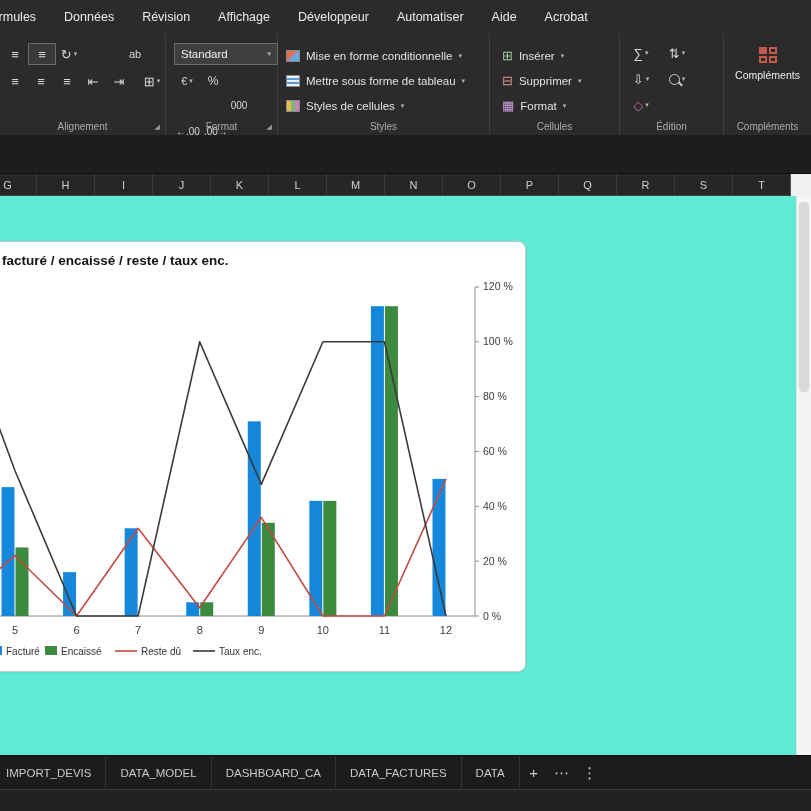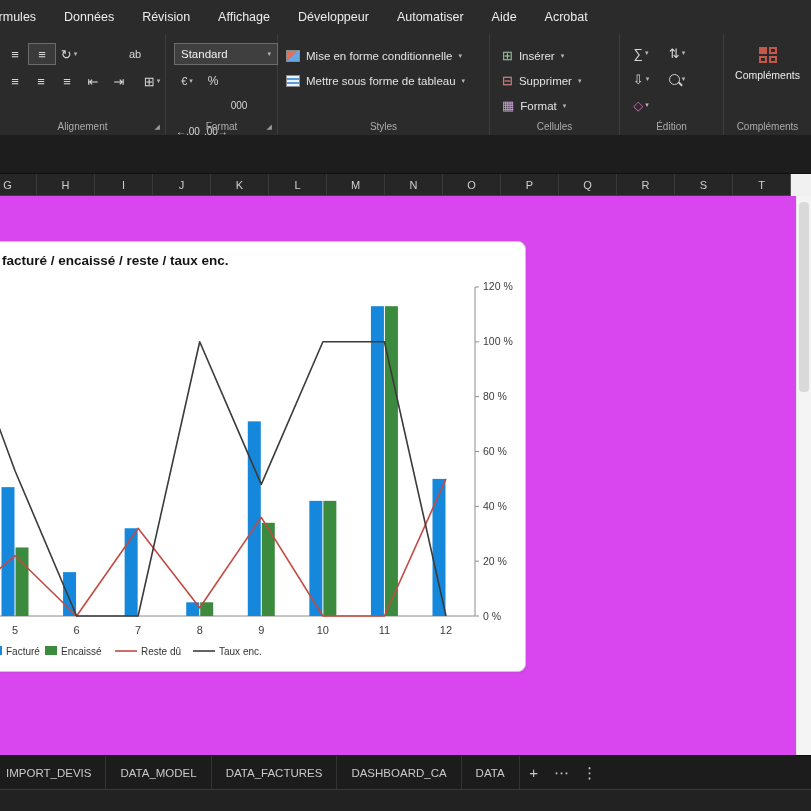--- a/index.html
+++ b/index.html
@@ -48,21 +48,21 @@
   .addins-btn .blabel{font-size:10.5px;color:#ececec;}
 
   
   .formula-strip{position:absolute;top:135px;left:0;right:0;height:39px;background:#1d1d1d;border-bottom:1px solid #0f0f0f;box-sizing:border-box;}
   .col-headers{position:absolute;top:174px;left:0;width:790px;height:22px;background:#262626;overflow:hidden;border-bottom:1px solid #3e3e3e;box-sizing:border-box;}
   .col-headers-inner{display:flex;margin-left:-21px;height:100%;}
   .col-cell{flex:none;width:58px;display:flex;align-items:center;justify-content:center;font-size:11px;color:#cfcfcf;border-right:1px solid #3a3a3a;box-sizing:border-box;}
   .scroll-spacer{position:absolute;top:174px;left:790px;right:0;height:22px;background:#f1f1f1;border-left:1px solid #555;box-sizing:border-box;}
 
   
-  .grid{position:absolute;top:196px;left:0;right:0;height:600px;background:#d946ef;}
+  .grid{position:absolute;top:196px;left:0;right:0;height:600px;background:#5eead4;}
   .vscroll{position:absolute;top:0;right:0;width:15px;height:100%;background:#f4f4f4;border-left:1px solid #e3e3e3;box-sizing:border-box;}
   .vscroll .thumb{position:absolute;top:6px;left:2px;right:2px;height:190px;background:#d9d9d9;border-radius:4px;}
   .chart-panel{position:absolute;left:-300px;top:45px;width:826px;height:431px;background:#fff;
                border:1px solid #c8c8c8;border-radius:8px;box-sizing:border-box;box-shadow:0 1px 3px rgba(0,0,0,.07);}
   .chart-title{position:absolute;left:2px;top:57px;font-size:13.5px;font-weight:bold;color:#141414;white-space:nowrap;}
   #chart-svg{position:absolute;left:0;top:45px;}
 
   
   .sheet-bar{position:absolute;top:755px;left:0;right:0;height:34px;background:#1c1c1c;display:flex;align-items:stretch;border-top:1px solid #0c0c0c;box-sizing:border-box;}
   .sheet-tab{display:flex;align-items:center;padding:0 14px;font-size:11.5px;color:#c9c9c9;border-right:1px solid #333;white-space:nowrap;cursor:default;}
@@ -164,20 +164,25 @@
 
       <div class="rgroup g-styles">
         <div class="style-btn">
           <span class="sicon sicon-cf"></span>
           <span>Mise en forme conditionnelle</span>
           <span class="caret">▾</span>
         </div>
         <div class="style-btn">
           <span class="sicon sicon-table"></span>
           <span>Mettre sous forme de tableau</span>
+          <span class="caret">▾</span>
+        </div>
+        <div class="style-btn">
+          <span class="sicon sicon-cell"></span>
+          <span>Styles de cellules</span>
           <span class="caret">▾</span>
         </div>
         <div class="rgroup-label">Styles</div>
       </div>
 
       <div class="rgroup g-cells">
         <div class="cell-btn">
           <span class="cicon ci-insert">⊞</span>
           <span>Insérer</span>
           <span class="caret">▾</span>
@@ -322,24 +327,24 @@
   </div>
 
   <div class="sheet-bar" id="sheet-bar">
       <div class="sheet-tab" style="margin-left: -8px;">
         <span>IMPORT_DEVIS</span>
       </div>
       <div class="sheet-tab">
         <span>DATA_MODEL</span>
       </div>
       <div class="sheet-tab">
+        <span>DASHBOARD_CA</span>
+      </div>
+      <div class="sheet-tab">
         <span>DATA_FACTURES</span>
-      </div>
-      <div class="sheet-tab">
-        <span>DASHBOARD_CA</span>
       </div>
       <div class="sheet-tab">
         <span>DATA</span>
       </div>
       <div class="tab-btn">+</div>
       <div class="tab-btn">⋯</div>
       <div class="tab-btn">⋮</div>
     </div>
 
   <div class="status-bar"></div>

